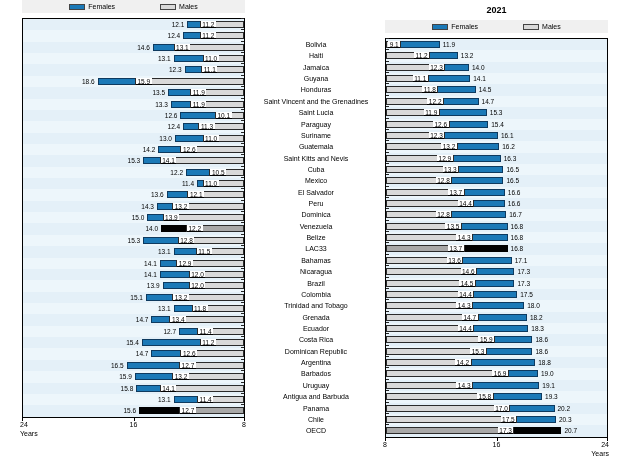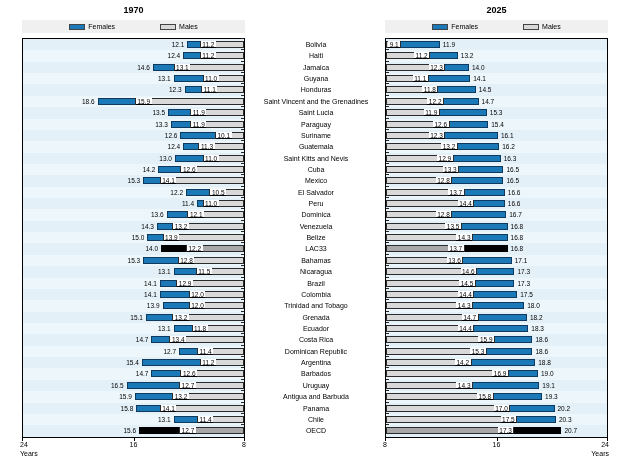--- a/index.html
+++ b/index.html
@@ -48,21 +48,20 @@
   .crow{height:calc(398px / 35);line-height:calc(398px / 35);font-size:7px;text-align:center;
         white-space:nowrap;overflow:hidden;}
 </style>
 </head>
 <body>
 
 <div class="fig">
 
   <div class="panel left">
     <div class="inner">
-      <div class="ptitle">1970</div>
       <div class="legend">
         <span class="litem">
           <span class="swatch sw-f"></span>
           <span>Females</span>
         </span>
         <span class="litem">
           <span class="swatch sw-m"></span>
           <span>Males</span>
         </span>
       </div>
@@ -393,21 +392,21 @@
       <div class="crow">Barbados</div>
       <div class="crow">Uruguay</div>
       <div class="crow">Antigua and Barbuda</div>
       <div class="crow">Panama</div>
       <div class="crow">Chile</div>
       <div class="crow">OECD</div>
     </div>
 
   <div class="panel right">
     <div class="inner">
-      <div class="ptitle">2025</div>
+      <div class="ptitle">2021</div>
       <div class="legend">
         <span class="litem">
           <span class="swatch sw-f"></span>
           <span>Females</span>
         </span>
         <span class="litem">
           <span class="swatch sw-m"></span>
           <span>Males</span>
         </span>
       </div>

